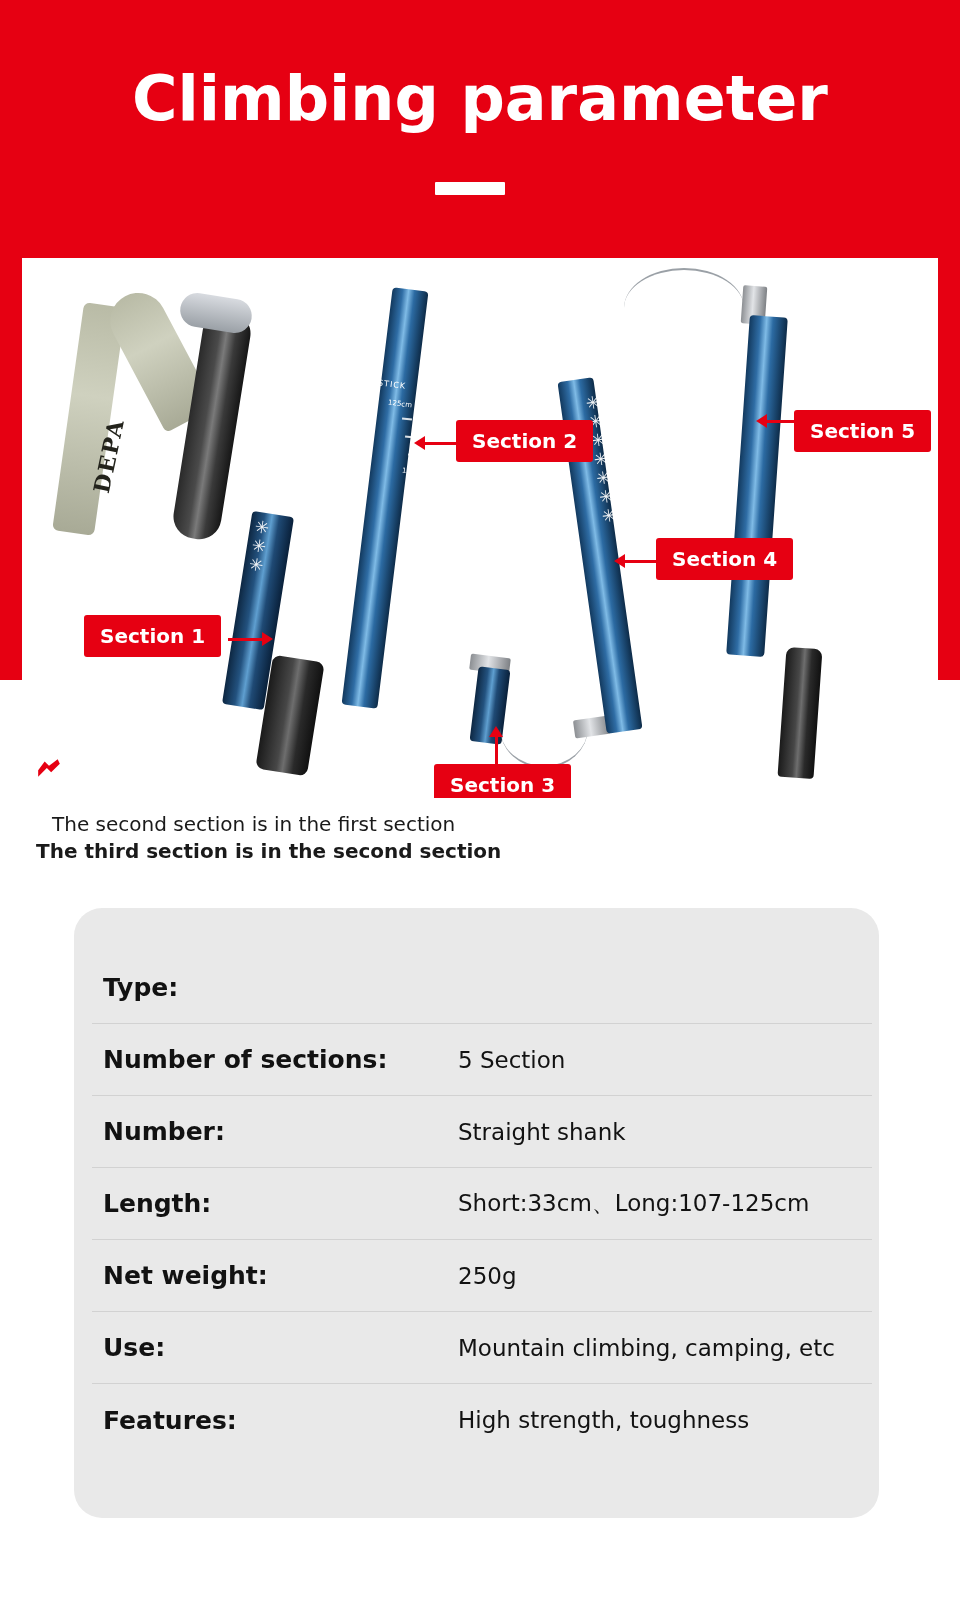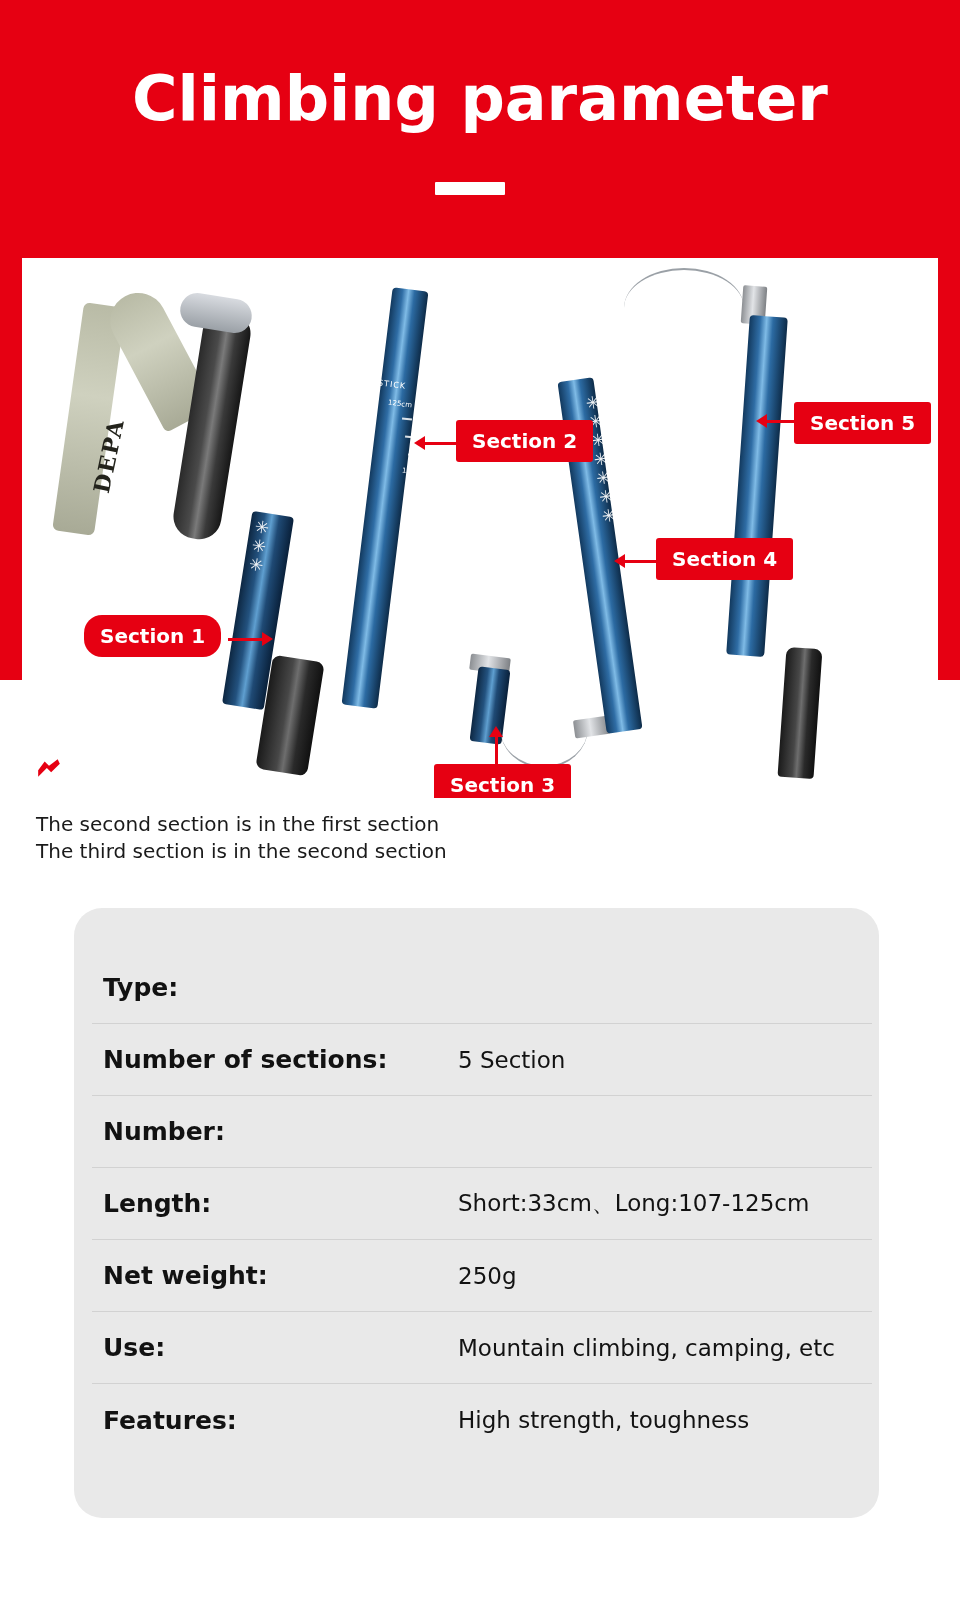--- a/index.html
+++ b/index.html
@@ -267,63 +267,64 @@
 
       <div class="collar" style="left:552px; top:460px; width:36px; height:18px; transform:rotate(-8deg);"></div>
       <div class="pole" style="left:560px; top:120px; width:36px; height:355px; transform:rotate(-8deg);"></div>
       <div class="pattern" style="left:562px; top:135px; width:34px; transform:rotate(-8deg);">✳<br>✳<br>✳<br>✳<br>✳<br>✳<br>✳</div>
 
       <div class="cord" style="left:602px; top:10px; width:120px;"></div>
       <div class="collar" style="left:720px; top:28px; width:24px; height:38px; transform:rotate(4deg);"></div>
       <div class="pole" style="left:716px; top:58px; width:38px; height:340px; transform:rotate(4deg);"></div>
       <div class="tip" style="left:760px; top:390px; width:36px; height:130px; transform:rotate(4deg); border-radius:8px 8px 4px 4px;"></div>
 
-      <div class="callout" style="left:62px; top:357px;border-radius:18px;">Section 1</div>
+      <div class="callout" style="left:62px; top:357px;">Section 1</div>
       <div class="leader" style="left:206px; top:380px; width:38px;"></div>
       <div class="arrow-right" style="left:240px; top:374px;"></div>
 
       <div class="callout" style="left:434px; top:162px;">Section 2</div>
       <div class="leader" style="left:398px; top:184px; width:38px;"></div>
       <div class="arrow-left" style="left:392px; top:178px;"></div>
 
       <div class="callout" style="left:412px; top:506px;">Section 3</div>
       <div class="leader" style="left:473px; top:478px; width:3px; height:30px;"></div>
       <div class="arrow-up" style="left:467px; top:468px;"></div>
 
       <div class="callout" style="left:634px; top:280px;">Section 4</div>
       <div class="leader" style="left:598px; top:302px; width:38px;"></div>
       <div class="arrow-left" style="left:592px; top:296px;"></div>
 
-      <div class="callout" style="left:772px; top:144px;">Section 5</div>
+      <div class="callout" style="left:772px; top:152px;">Section 5</div>
       <div class="leader" style="left:740px; top:162px; width:36px;"></div>
       <div class="arrow-left" style="left:734px; top:156px;"></div>
     </div>
 
   </div>
 
   <svg class="pin-icon" viewBox="0 0 24 24">
     <path d="M2 20 L10 12 L14 16 L22 8 L20 4 L12 10 L8 6 L2 14 Z" fill="#e60012"></path>
   </svg>
-  <div class="note-line" style="left:36px; top:812px;">The second section is in the first section</div>
-  <div class="note-line" style="left:36px; top:839px;">The third section is in the second section</div>
+  <div class="note-line" style="left:52px; top:812px;">The second section is in the first section</div>
+  <div class="note-line" style="left:36px; top:839px;font-weight:bold;">The third section is in the second section</div>
 
   <div class="spec-card"></div>
   <div class="spec-table">
 
     <div class="spec-row">
       <div class="spec-label">Type:</div>
     </div>
 
     <div class="spec-row">
       <div class="spec-label">Number of sections:</div>
       <div class="spec-value">5 Section</div>
     </div>
 
     <div class="spec-row">
       <div class="spec-label">Number:</div>
+      <div class="spec-value">Straight shank</div>
     </div>
 
     <div class="spec-row">
       <div class="spec-label">Length:</div>
       <div class="spec-value"> Short:33cm、Long:107-125cm</div>
     </div>
 
     <div class="spec-row">
       <div class="spec-label">Net weight:</div>
       <div class="spec-value">250g</div>

